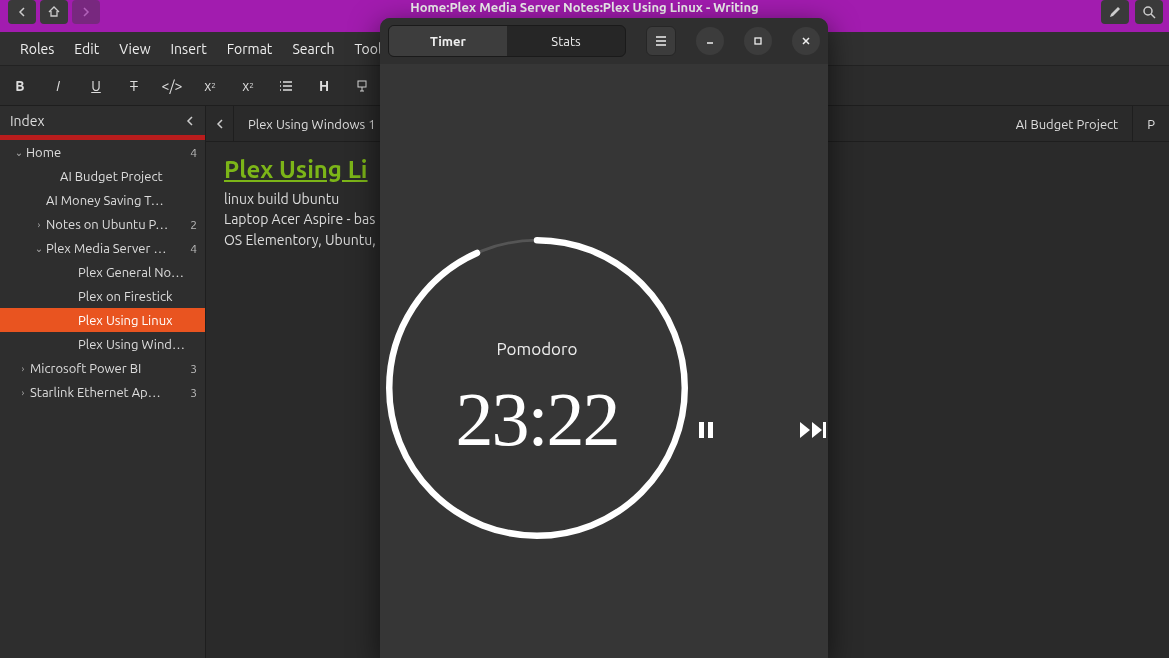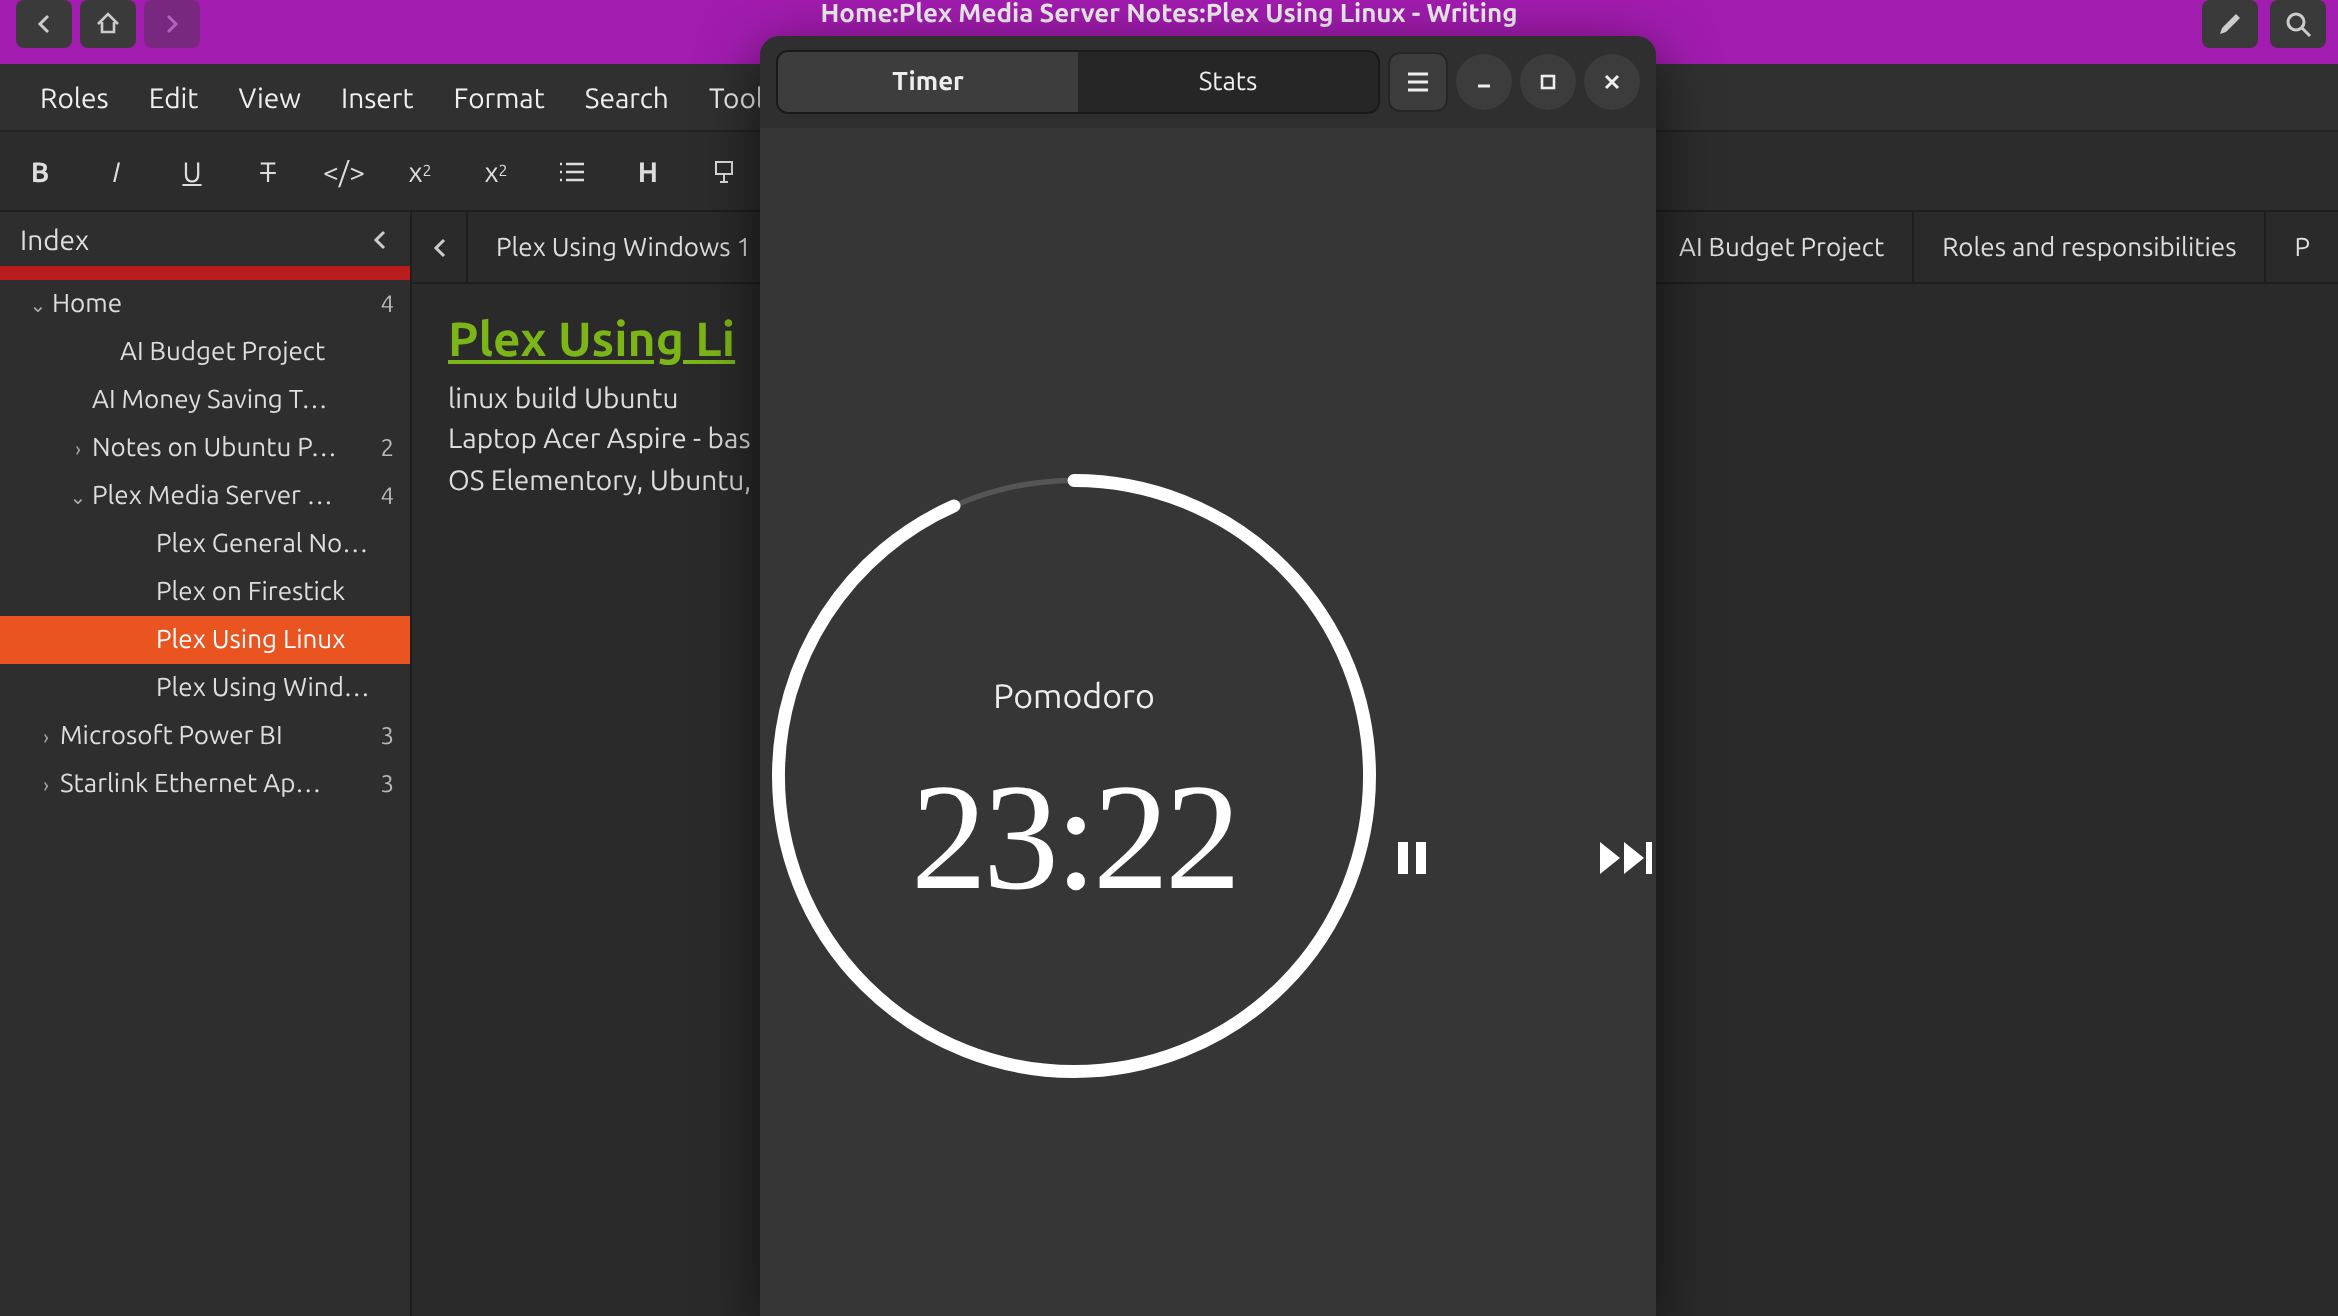--- a/index.html
+++ b/index.html
@@ -16,41 +16,41 @@
 .menubar { height: 34px; background: #303030; display: flex; align-items: center; padding: 0 10px; gap: 0; border-bottom: 1px solid #222; }
 .menubar span { padding: 6px 10px; font-size: 14px; color: #eee; }
 
 
 .toolbar { height: 40px; background: #2c2c2c; display: flex; align-items: center; padding: 0 10px; gap: 18px; border-bottom: 1px solid #1e1e1e; }
 .toolbar .ico { width: 20px; height: 20px; display: flex; align-items: center; justify-content: center; color: #ddd; font-size: 14px; }
 
 
 .main { display: flex; height: calc(658px - 32px - 34px - 40px); }
 .sidebar { width: 206px; background: #2e2e2e; border-right: 1px solid #1e1e1e; display: flex; flex-direction: column; }
-.side-head { height: 34px; display: flex; align-items: center; justify-content: space-between; padding: 0 10px; font-size: 14px; border-bottom: 7px solid #b91c1c; }
+.side-head { height: 34px; display: flex; align-items: center; justify-content: space-between; padding: 0 10px; font-size: 14px; border-bottom: 5px solid #b91c1c; }
 .tree { flex: 1; overflow: auto; }
 .tree-row { display: flex; align-items: center; height: 24px; font-size: 13px; color: #ddd; padding-right: 8px; }
 .tree-row .arr { width: 14px; display: inline-flex; justify-content: center; font-size: 10px; color: #aaa; }
 .tree-row .lbl { flex: 1; white-space: nowrap; overflow: hidden; text-overflow: ellipsis; }
 .tree-row .cnt { color: #bbb; font-size: 12px; }
 .tree-row.sel { background: #e95420; color: #fff; }
 .tree-row.sel .arr, .tree-row.sel .cnt { color: #fff; }
 
 .content { flex: 1; background: #2a2a2a; display: flex; flex-direction: column; }
 .tabbar { height: 36px; display: flex; align-items: stretch; border-bottom: 1px solid #1e1e1e; overflow: hidden; }
 .tab-back { width: 28px; display: flex; align-items: center; justify-content: center; border-right: 1px solid #1e1e1e; color: #ccc; }
 .tab { padding: 0 14px; display: flex; align-items: center; font-size: 13px; color: #ddd; border-right: 1px solid #1e1e1e; white-space: nowrap; }
 .tab.spacer { flex: 1; border-right: none; }
 .doc { padding: 14px 18px; flex: 1; }
 .doc h1 { color: #7cb518; font-size: 24px; font-weight: 700; text-decoration: underline; margin-bottom: 6px; }
 .doc p { font-size: 14px; color: #ddd; line-height: 1.45; }
 
 
 .pomo { position: absolute; top: 18px; left: 380px; width: 448px; height: 640px; background: #363636; border-radius: 10px 10px 0 0; box-shadow: 0 8px 30px rgba(0,0,0,.6); display: flex; flex-direction: column; overflow: hidden; }
-.pomo-hdr { height: 46px; background: #2f2f2f; display: flex; align-items: center; padding: 0 8px; gap: 4px; }
+.pomo-hdr { height: 46px; background: #2f2f2f; display: flex; align-items: center; padding: 0 8px; gap: 20px; }
 .seg { display: flex; background: #262626; border-radius: 6px; overflow: hidden; border: 1px solid #1a1a1a; flex: 1; }
 .seg div { flex: 1; text-align: center; padding: 8px 0; font-size: 13px; color: #eee; }
 .seg div.on { background: #3d3d3d; font-weight: 600; }
 .win-btn { width: 28px; height: 28px; border-radius: 50%; background: #3c3c3c; display: flex; align-items: center; justify-content: center; color: #eee; }
 .sq-btn { width: 30px; height: 30px; border-radius: 6px; background: #3c3c3c; display: flex; align-items: center; justify-content: center; color: #eee; border: 1px solid #262626; }
 .pomo-body { flex: 1; display: flex; flex-direction: row; align-items: center; justify-content: flex-start; padding-top: 80px; }
 .ring { position: relative; width: 340px; height: 340px; }
 .ring svg { position: absolute; inset: 0; }
 .ring .txt { position: absolute; inset: 0; display: flex; flex-direction: column; align-items: center; justify-content: center; }
 .ring .mode { font-size: 17px; color: #eee; margin-bottom: 18px; }
@@ -207,21 +207,20 @@
   <div class="content">
     <div class="tabbar">
       <div class="tab-back">
           <svg width="10" height="10" viewBox="0 0 10 10">
             <path d="M7 1L3 5l4 4" stroke="#ccc" stroke-width="1.5" fill="none"></path>
           </svg>
         </div>
       <div class="tab">Plex Using Windows 1</div>
       <div class="tab spacer"></div>
       <div class="tab">AI Budget Project</div>
-      <div class="tab">Roles and responsibilities</div>
       <div class="tab" style="border-right:none">P</div>
     </div>
     <div class="doc">
       <h1>Plex Using Li</h1>
       <p>linux build Ubuntu</p>
       <p>Laptop Acer Aspire - bas</p>
       <p>OS Elementory, Ubuntu,</p>
     </div>
   </div>
 </div>

